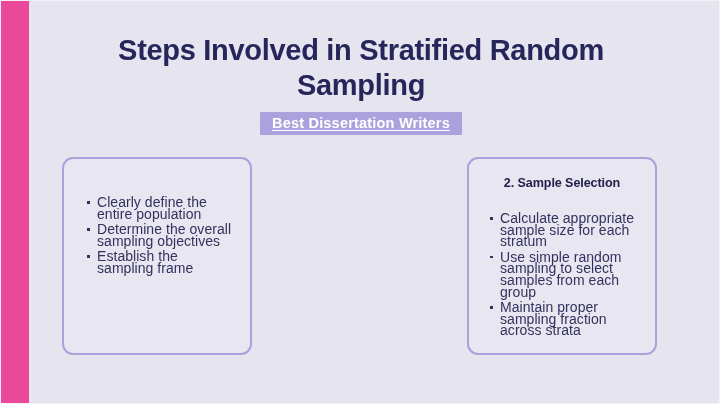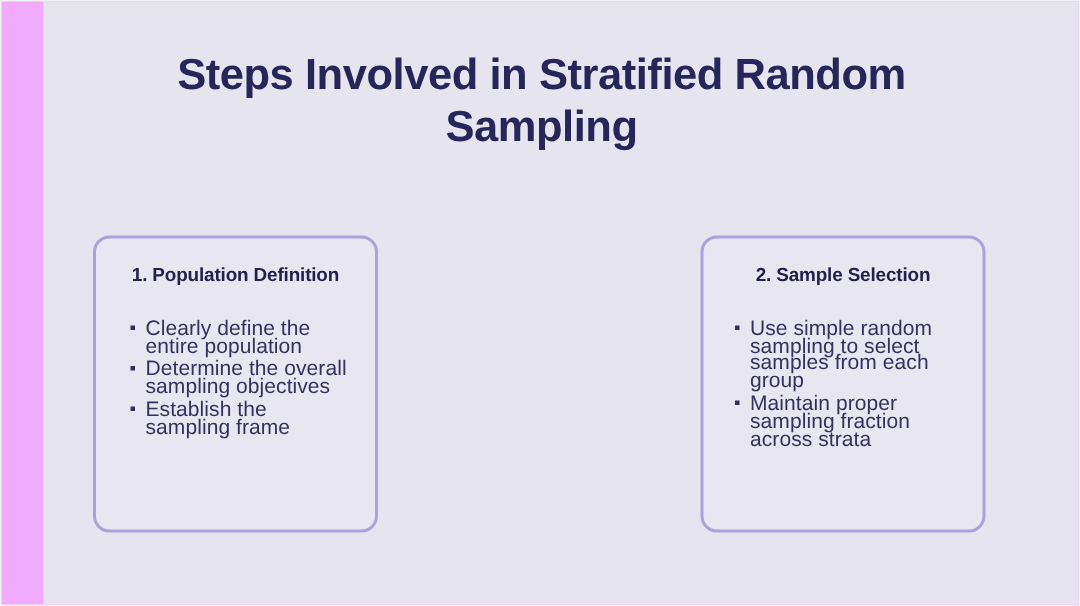--- a/index.html
+++ b/index.html
@@ -12,21 +12,21 @@
     height: 404px;
     overflow: hidden;
     font-family: "Liberation Sans", sans-serif;
     background: #f4f3f8;
   }
   .slide {
     position: relative;
     box-sizing: border-box;
     width: 720px;
     height: 404px;
-    background: #f0abfc;
+    background: #ec4899;
     border: 1px solid #f2f1f7;
     overflow: hidden;
   }
   .slide-inner {
     position: absolute;
     left: 28px;
     top: 0;
     right: 0;
     bottom: 0;
     background: #e6e4ef;
@@ -119,36 +119,39 @@
   .card--three .card-list { padding-left: 20px; }
 </style>
 </head>
 <body>
 
 <div class="slide">
   <div class="slide-inner"></div>
 
   <div class="header">
     <h1 class="title">Steps Involved in Stratified Random Sampling</h1>
+    <div class="badge-row">
+      <span class="badge">Best Dissertation Writers</span>
+    </div>
   </div>
 
   <div class="cards">
 
     <div class="card card--one">
-      <div class="card-title">1. Population Definition</div>
       <ul class="card-list">
         <li>Clearly define the entire population</li>
         <li>Determine the overall sampling objectives</li>
         <li>Establish the sampling frame</li>
       </ul>
     </div>
 
 
     <div class="card card--three">
       <div class="card-title">2. Sample Selection</div>
       <ul class="card-list">
+        <li>Calculate appropriate sample size for each stratum</li>
         <li>Use simple random sampling to select samples from each group</li>
         <li>Maintain proper sampling fraction across strata</li>
       </ul>
     </div>
 
   </div>
 </div>
 
 </body></html>

